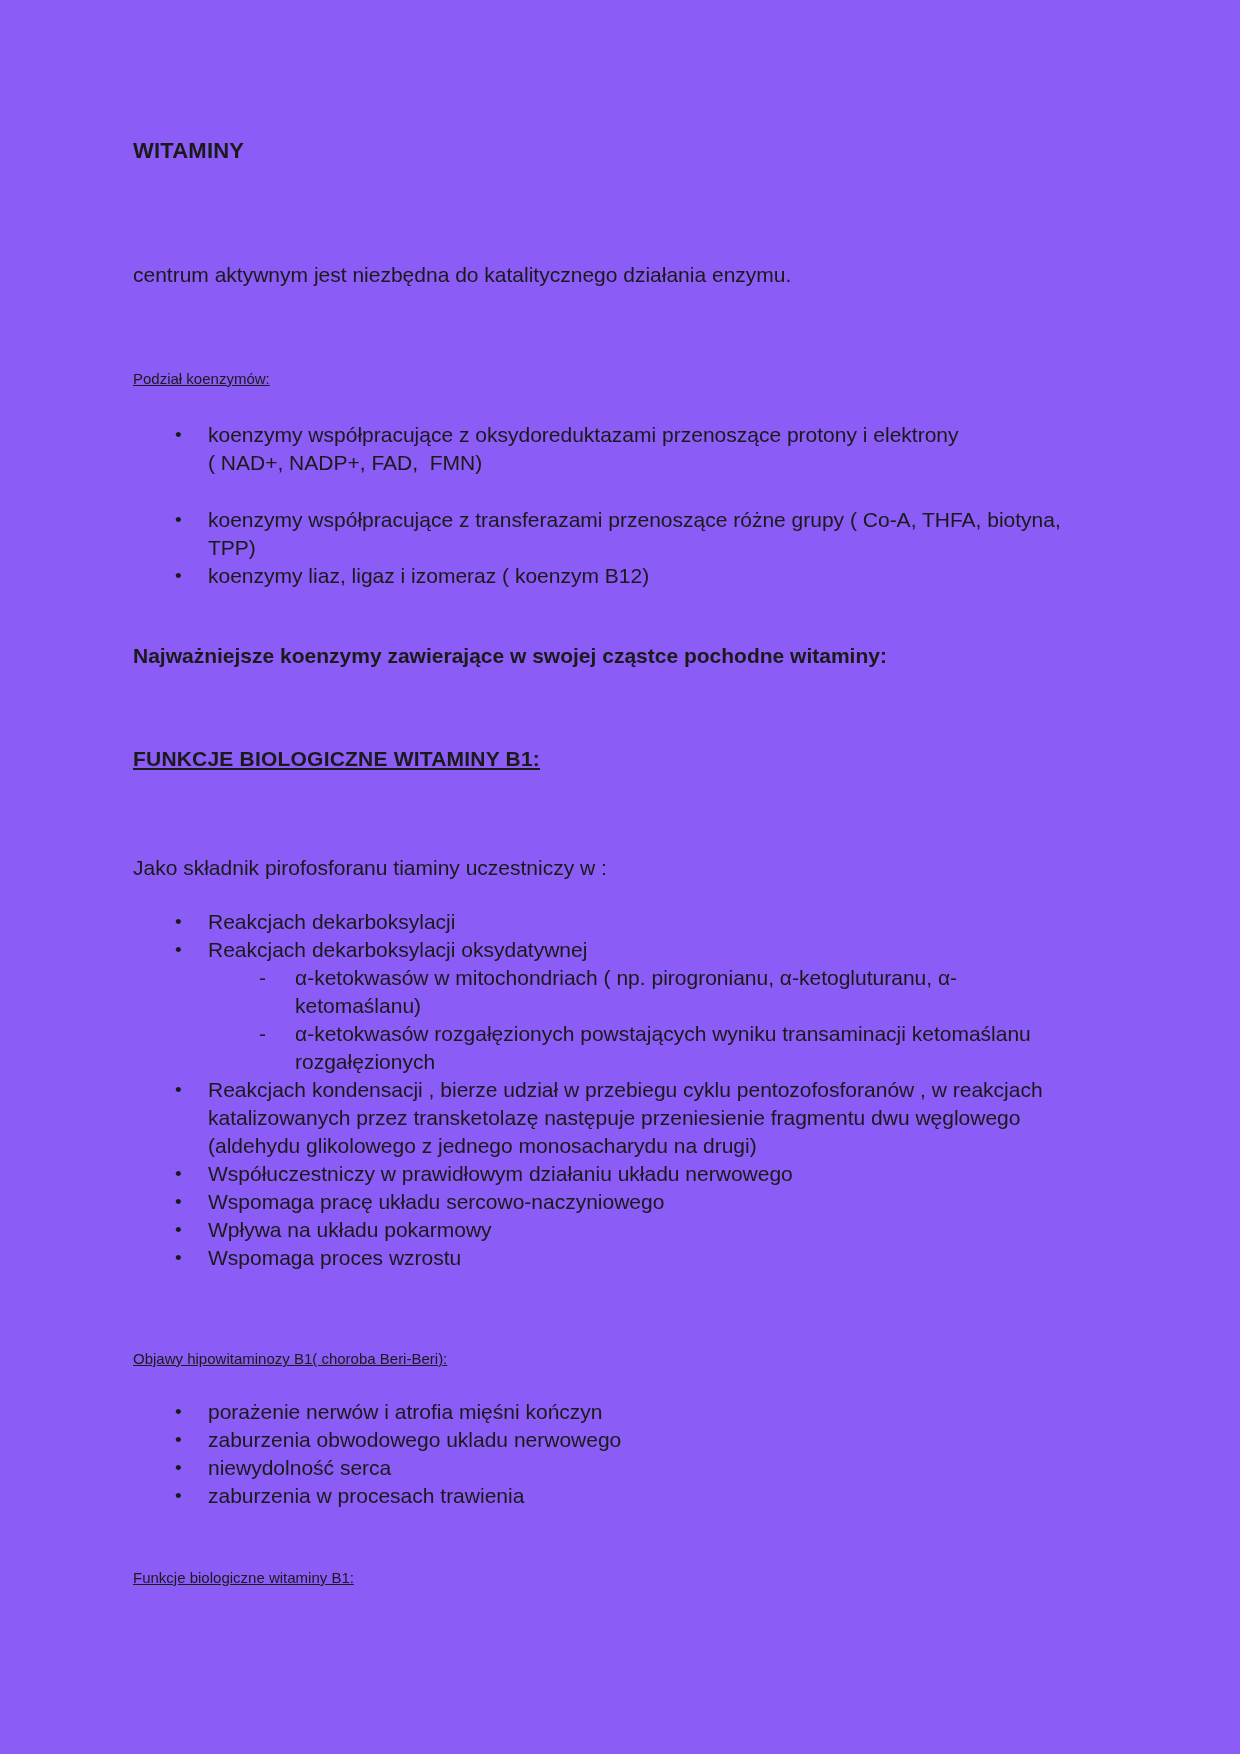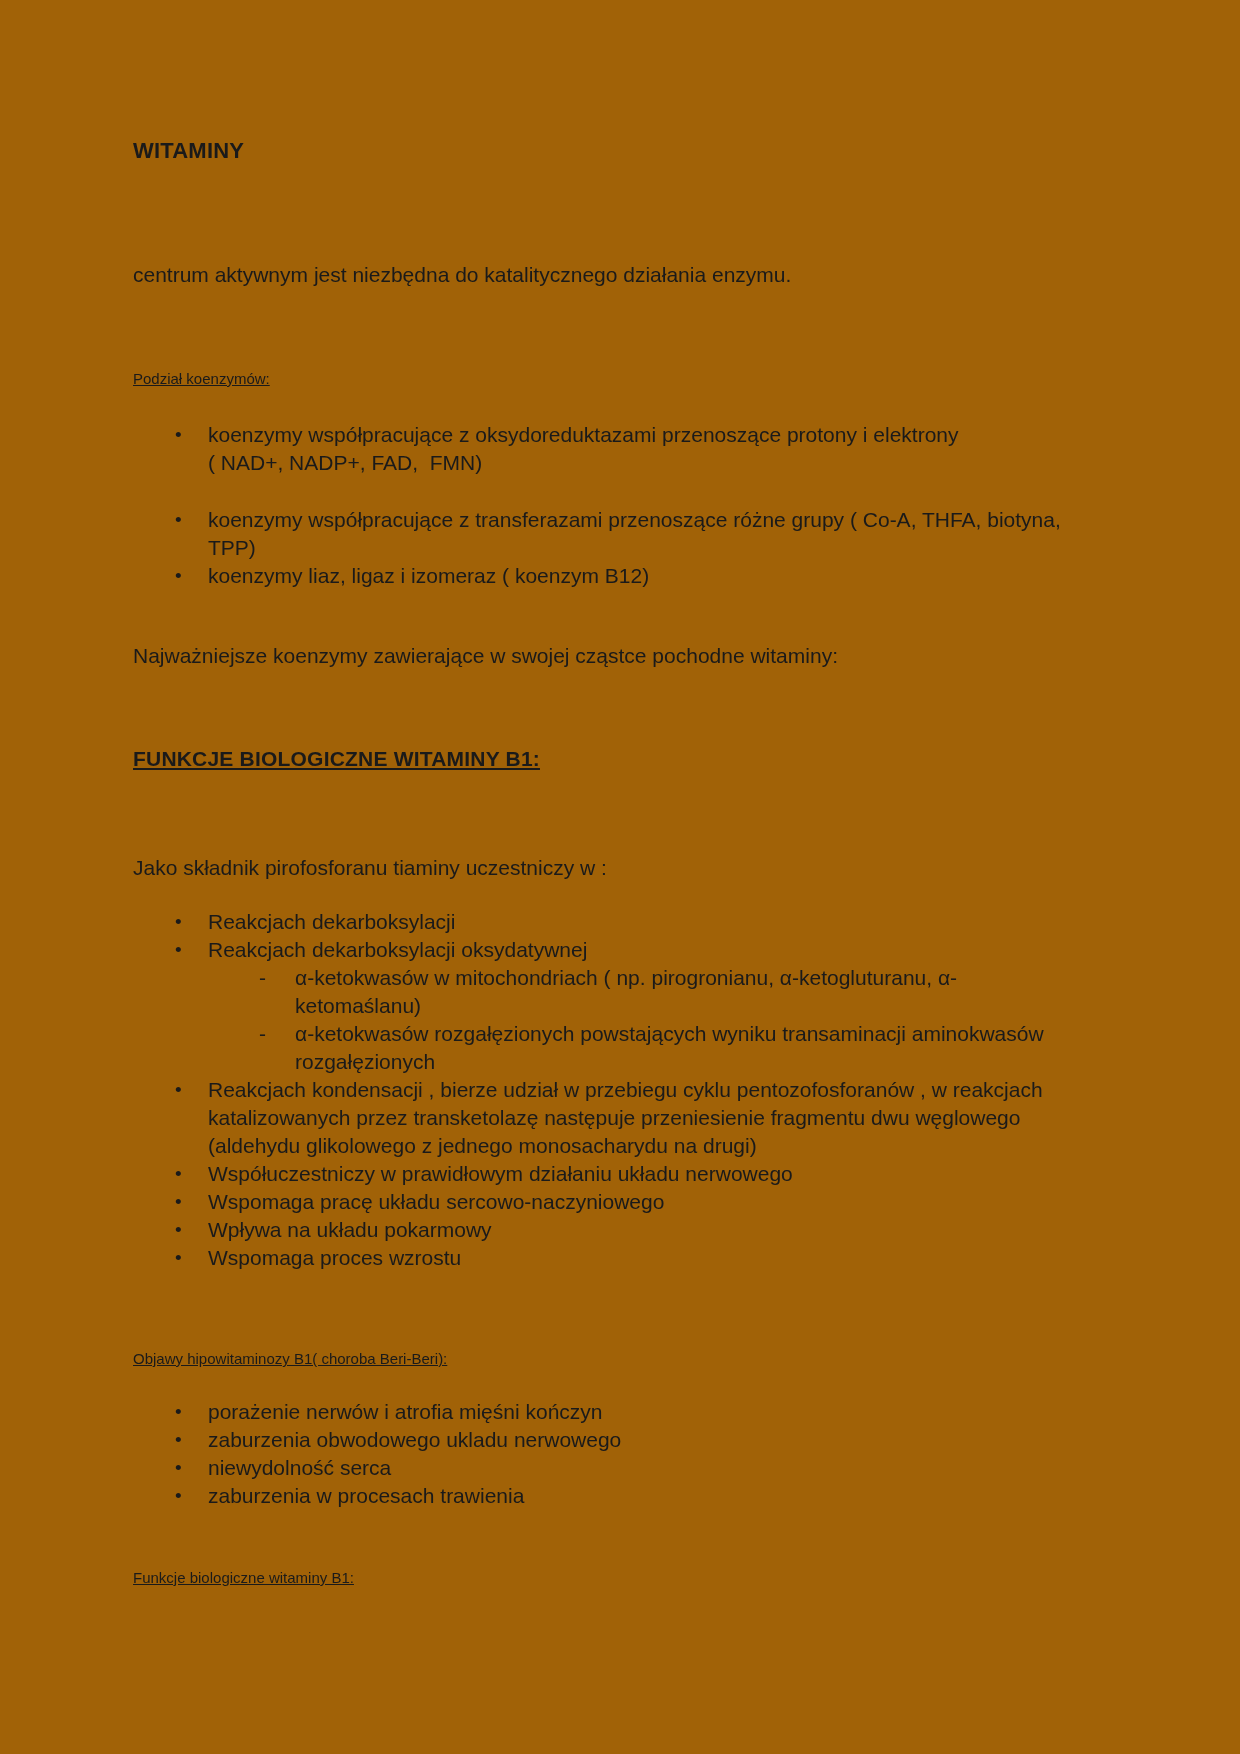--- a/index.html
+++ b/index.html
@@ -8,21 +8,21 @@
     width: 1240px;
     height: 1754px;
     font-family: "Liberation Sans", "DejaVu Sans", sans-serif;
     color: #1a1a1a;
     position: relative;
     overflow: hidden;
   }
   .page {
     width: 1240px;
     height: 1754px;
-    background: #a16207;
+    background: #8b5cf6;
     padding: 136px 46px 0 133px;
   }
   
   .h-title {
     font-size: 22px;
     font-weight: bold;
     line-height: 29px;
     letter-spacing: 0.2px;
   }
   .h-sub {
@@ -58,21 +58,21 @@
     margin-left: 126px;
     width: 36px;
     font-size: 21px;
   }
   .li-text { flex: 1 1 auto; min-width: 0; }
   
   .mt-para1   { margin-top: 93px; }
   .mt-h2a     { margin-top: 72px; }
   .mt-list1   { margin-top: 28px; }
   .mb-item    { margin-bottom: 29px; }
-  .mt-note    { margin-top: 49px; }
+  .mt-note    { margin-top: 49px; font-weight: bold; }
   .mt-h2b     { margin-top: 71px; }
   .mt-intro   { margin-top: 78px; }
   .mt-list2   { margin-top: 23px; }
   .mt-h2c     { margin-top: 72px; }
   .mt-list3   { margin-top: 25px; }
   .mt-h2d     { margin-top: 53px; }
 </style>
 </head>
 <body>
 
@@ -131,21 +131,21 @@
     <div class="li lvl2">
       <span class="marker">-</span>
       <span class="li-text">
         <span class="line">α-ketokwasów w mitochondriach ( np. pirogronianu, α-ketogluturanu, α-</span>
         <span class="line">ketomaślanu)</span>
       </span>
     </div>
     <div class="li lvl2">
       <span class="marker">-</span>
       <span class="li-text">
-        <span class="line">α-ketokwasów rozgałęzionych powstających wyniku transaminacji aminokwasów</span>
+        <span class="line">α-ketokwasów rozgałęzionych powstających wyniku transaminacji ketomaślanu</span>
         <span class="line">rozgałęzionych</span>
       </span>
     </div>
     <div class="li">
       <span class="marker">•</span>
       <span class="li-text">
         <span class="line">Reakcjach kondensacji , bierze udział w przebiegu cyklu pentozofosforanów , w reakcjach</span>
         <span class="line">katalizowanych przez transketolazę następuje przeniesienie fragmentu dwu węglowego</span>
         <span class="line">(aldehydu glikolowego z jednego monosacharydu na drugi)</span>
       </span>

